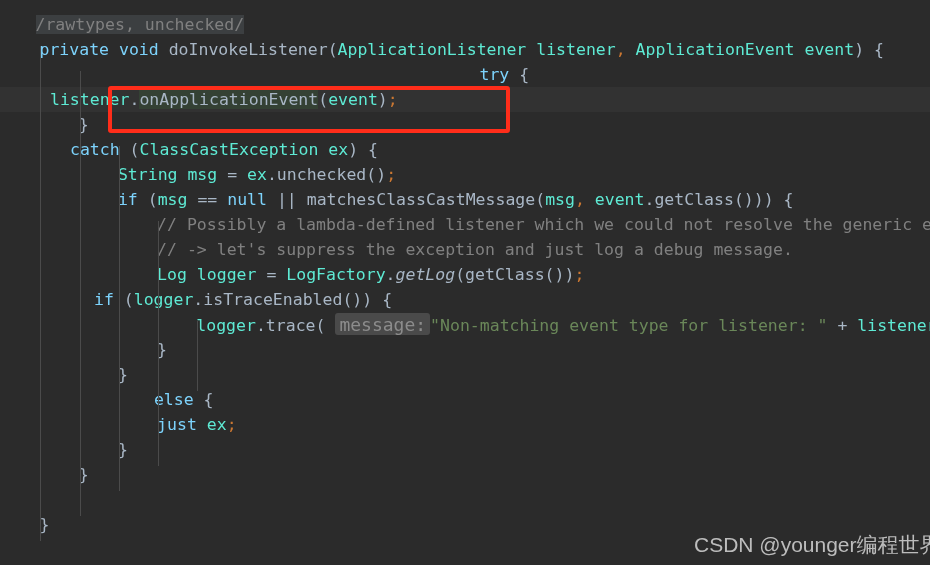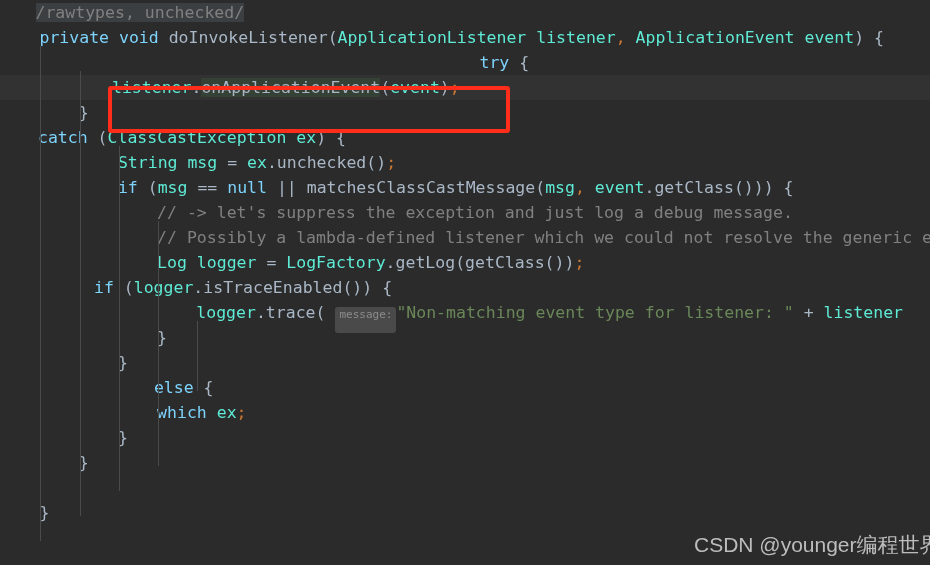--- a/index.html
+++ b/index.html
@@ -20,21 +20,21 @@
     position: relative;
     width: 930px;
     height: 565px;
     background: #2b2b2b;
     overflow: hidden;
   }
 
   
   .code-area {
     position: absolute;
-    top: 0; left: 0;
+    top: 12px; left: 0;
     width: 930px;
   }
   .line {
     position: relative;
     height: 25px;
     line-height: 25px;
     white-space: pre;
     font-size: 16.5px;
     letter-spacing: 0px;
     color: #a9b7c6;
@@ -52,26 +52,26 @@
     background: #4b4b4b;
     pointer-events: none;
   }
 
   
   .kw      { color: #7dd3fc; }        
   .id      { color: #5eead4; }        
   .punc    { color: #a9b7c6; }
   .semi    { color: #cc7832; }        
   .mname   { color: #a9b7c6; }
-  .static  { color: #a9b7c6; }
+  .static  { color: #a9b7c6; font-style: italic; }
   .cmt     { color: #808080; }
   .str     { color: #6a8759; }
   .sel     { background: #344134; }   
   .hintbg  { color: #8c8c8c; background: #4a4a4a; border-radius: 3px;
-             font-size: 11px; padding: 1px 4px 12px 4px; }
+             font-size: 18px; padding: 1px 4px 0 4px; }
 
   
   .topstrip {
     background: #3c3f41;
   }
 
   
   .callout {
     position: absolute;
     border: 4px solid #ff2d1a;
@@ -92,34 +92,34 @@
 </style>
 </head>
 <body>
 
 <div id="editor">
 
   <div class="code-area">
       <div class="line" style="padding-left: 35.5px;"><span class="topstrip"><span class="cmt">/rawtypes, unchecked/</span></span></div>
       <div class="line" style="padding-left: 39.5px;"><span class="kw">private</span><span class="id"> </span><span class="kw">void</span><span class="id"> </span><span class="mname">doInvokeListener</span><span class="punc">(</span><span class="id">ApplicationListener</span><span class="id"> listener</span><span class="semi">,</span><span class="id"> </span><span class="id">ApplicationEvent</span><span class="id"> event</span><span class="punc">)</span><span class="id"> </span><span class="punc">{</span></div>
       <div class="line" style="padding-left: 78.7px; text-align: center;"><span class="kw">try</span><span class="id"> </span><span class="punc">{</span></div>
-      <div class="line current" style="padding-left: 112px;"><span class="id">listener</span><span class="punc">.</span><span class="sel">onApplicationEvent</span><span class="punc">(</span><span class="id">event</span><span class="punc">)</span><span class="semi">;</span></div>
+      <div class="line current" style="padding-left: 50px;"><span class="id">listener</span><span class="punc">.</span><span class="sel">onApplicationEvent</span><span class="punc">(</span><span class="id">event</span><span class="punc">)</span><span class="semi">;</span></div>
       <div class="line" style="padding-left: 78.7px;"><span class="punc">}</span></div>
-      <div class="line" style="padding-left: 38px;"><span class="kw">catch</span><span class="id"> </span><span class="punc">(</span><span class="id">ClassCastException</span><span class="id"> ex</span><span class="punc">)</span><span class="id"> </span><span class="punc">{</span></div>
+      <div class="line" style="padding-left: 70px;"><span class="kw">catch</span><span class="id"> </span><span class="punc">(</span><span class="id">ClassCastException</span><span class="id"> ex</span><span class="punc">)</span><span class="id"> </span><span class="punc">{</span></div>
       <div class="line" style="padding-left: 117.9px;"><span class="id">String</span><span class="id"> msg </span><span class="punc">=</span><span class="id"> ex</span><span class="punc">.</span><span class="mname">unchecked</span><span class="punc">()</span><span class="semi">;</span></div>
       <div class="line" style="padding-left: 117.9px;"><span class="kw">if</span><span class="id"> </span><span class="punc">(</span><span class="id">msg </span><span class="punc">==</span><span class="id"> </span><span class="kw">null</span><span class="id"> </span><span class="punc">||</span><span class="id"> </span><span class="mname">matchesClassCastMessage</span><span class="punc">(</span><span class="id">msg</span><span class="semi">,</span><span class="id"> event</span><span class="punc">.</span><span class="mname">getClass</span><span class="punc">()))</span><span class="id"> </span><span class="punc">{</span></div>
+      <div class="line" style="padding-left: 157.1px;"><span class="cmt">// Possibly a lambda-defined listener which we could not resolve the generic e</span></div>
       <div class="line" style="padding-left: 157.1px;"><span class="cmt">// -&gt; let's suppress the exception and just log a debug message.</span></div>
-      <div class="line" style="padding-left: 157.1px;"><span class="cmt">// Possibly a lambda-defined listener which we could not resolve the generic e</span></div>
       <div class="line" style="padding-left: 157.1px;"><span class="id">Log</span><span class="id"> logger </span><span class="punc">=</span><span class="id"> LogFactory</span><span class="punc">.</span><span class="static">getLog</span><span class="punc">(</span><span class="mname">getClass</span><span class="punc">())</span><span class="semi">;</span></div>
       <div class="line" style="padding-left: 94px;"><span class="kw">if</span><span class="id"> </span><span class="punc">(</span><span class="id">logger</span><span class="punc">.</span><span class="mname">isTraceEnabled</span><span class="punc">())</span><span class="id"> </span><span class="punc">{</span></div>
       <div class="line" style="padding-left: 196.3px;"><span class="id">logger</span><span class="punc">.</span><span class="mname">trace</span><span class="punc">(</span><span class="id"> </span><span class="hintbg">message:</span><span class="str">"Non-matching event type for listener: "</span><span class="id"> </span><span class="punc">+</span><span class="id"> listener</span></div>
       <div class="line" style="padding-left: 157.1px;"><span class="punc">}</span></div>
       <div class="line" style="padding-left: 117.9px;"><span class="punc">}</span></div>
       <div class="line" style="padding-left: 117.9px; margin-left: 36px;"><span class="kw">else</span><span class="id"> </span><span class="punc">{</span></div>
-      <div class="line" style="padding-left: 157.1px;"><span class="kw">which</span><span class="id"> ex</span><span class="semi">;</span></div>
+      <div class="line" style="padding-left: 157.1px;"><span class="kw">just</span><span class="id"> ex</span><span class="semi">;</span></div>
       <div class="line" style="padding-left: 117.9px;"><span class="punc">}</span></div>
       <div class="line" style="padding-left: 78.7px;"><span class="punc">}</span></div>
       <div class="line" style="padding-left: 39.5px;"></div>
       <div class="line" style="padding-left: 39.5px;"><span class="punc">}</span></div>
     </div>
 
   <div id="guides">
       <div class="guide" style="left: 40px; top: 46px; height: 495px;"></div>
       <div class="guide" style="left: 80px; top: 71px; height: 445px;"></div>
       <div class="guide" style="left: 119px; top: 146px; height: 345px;"></div>

